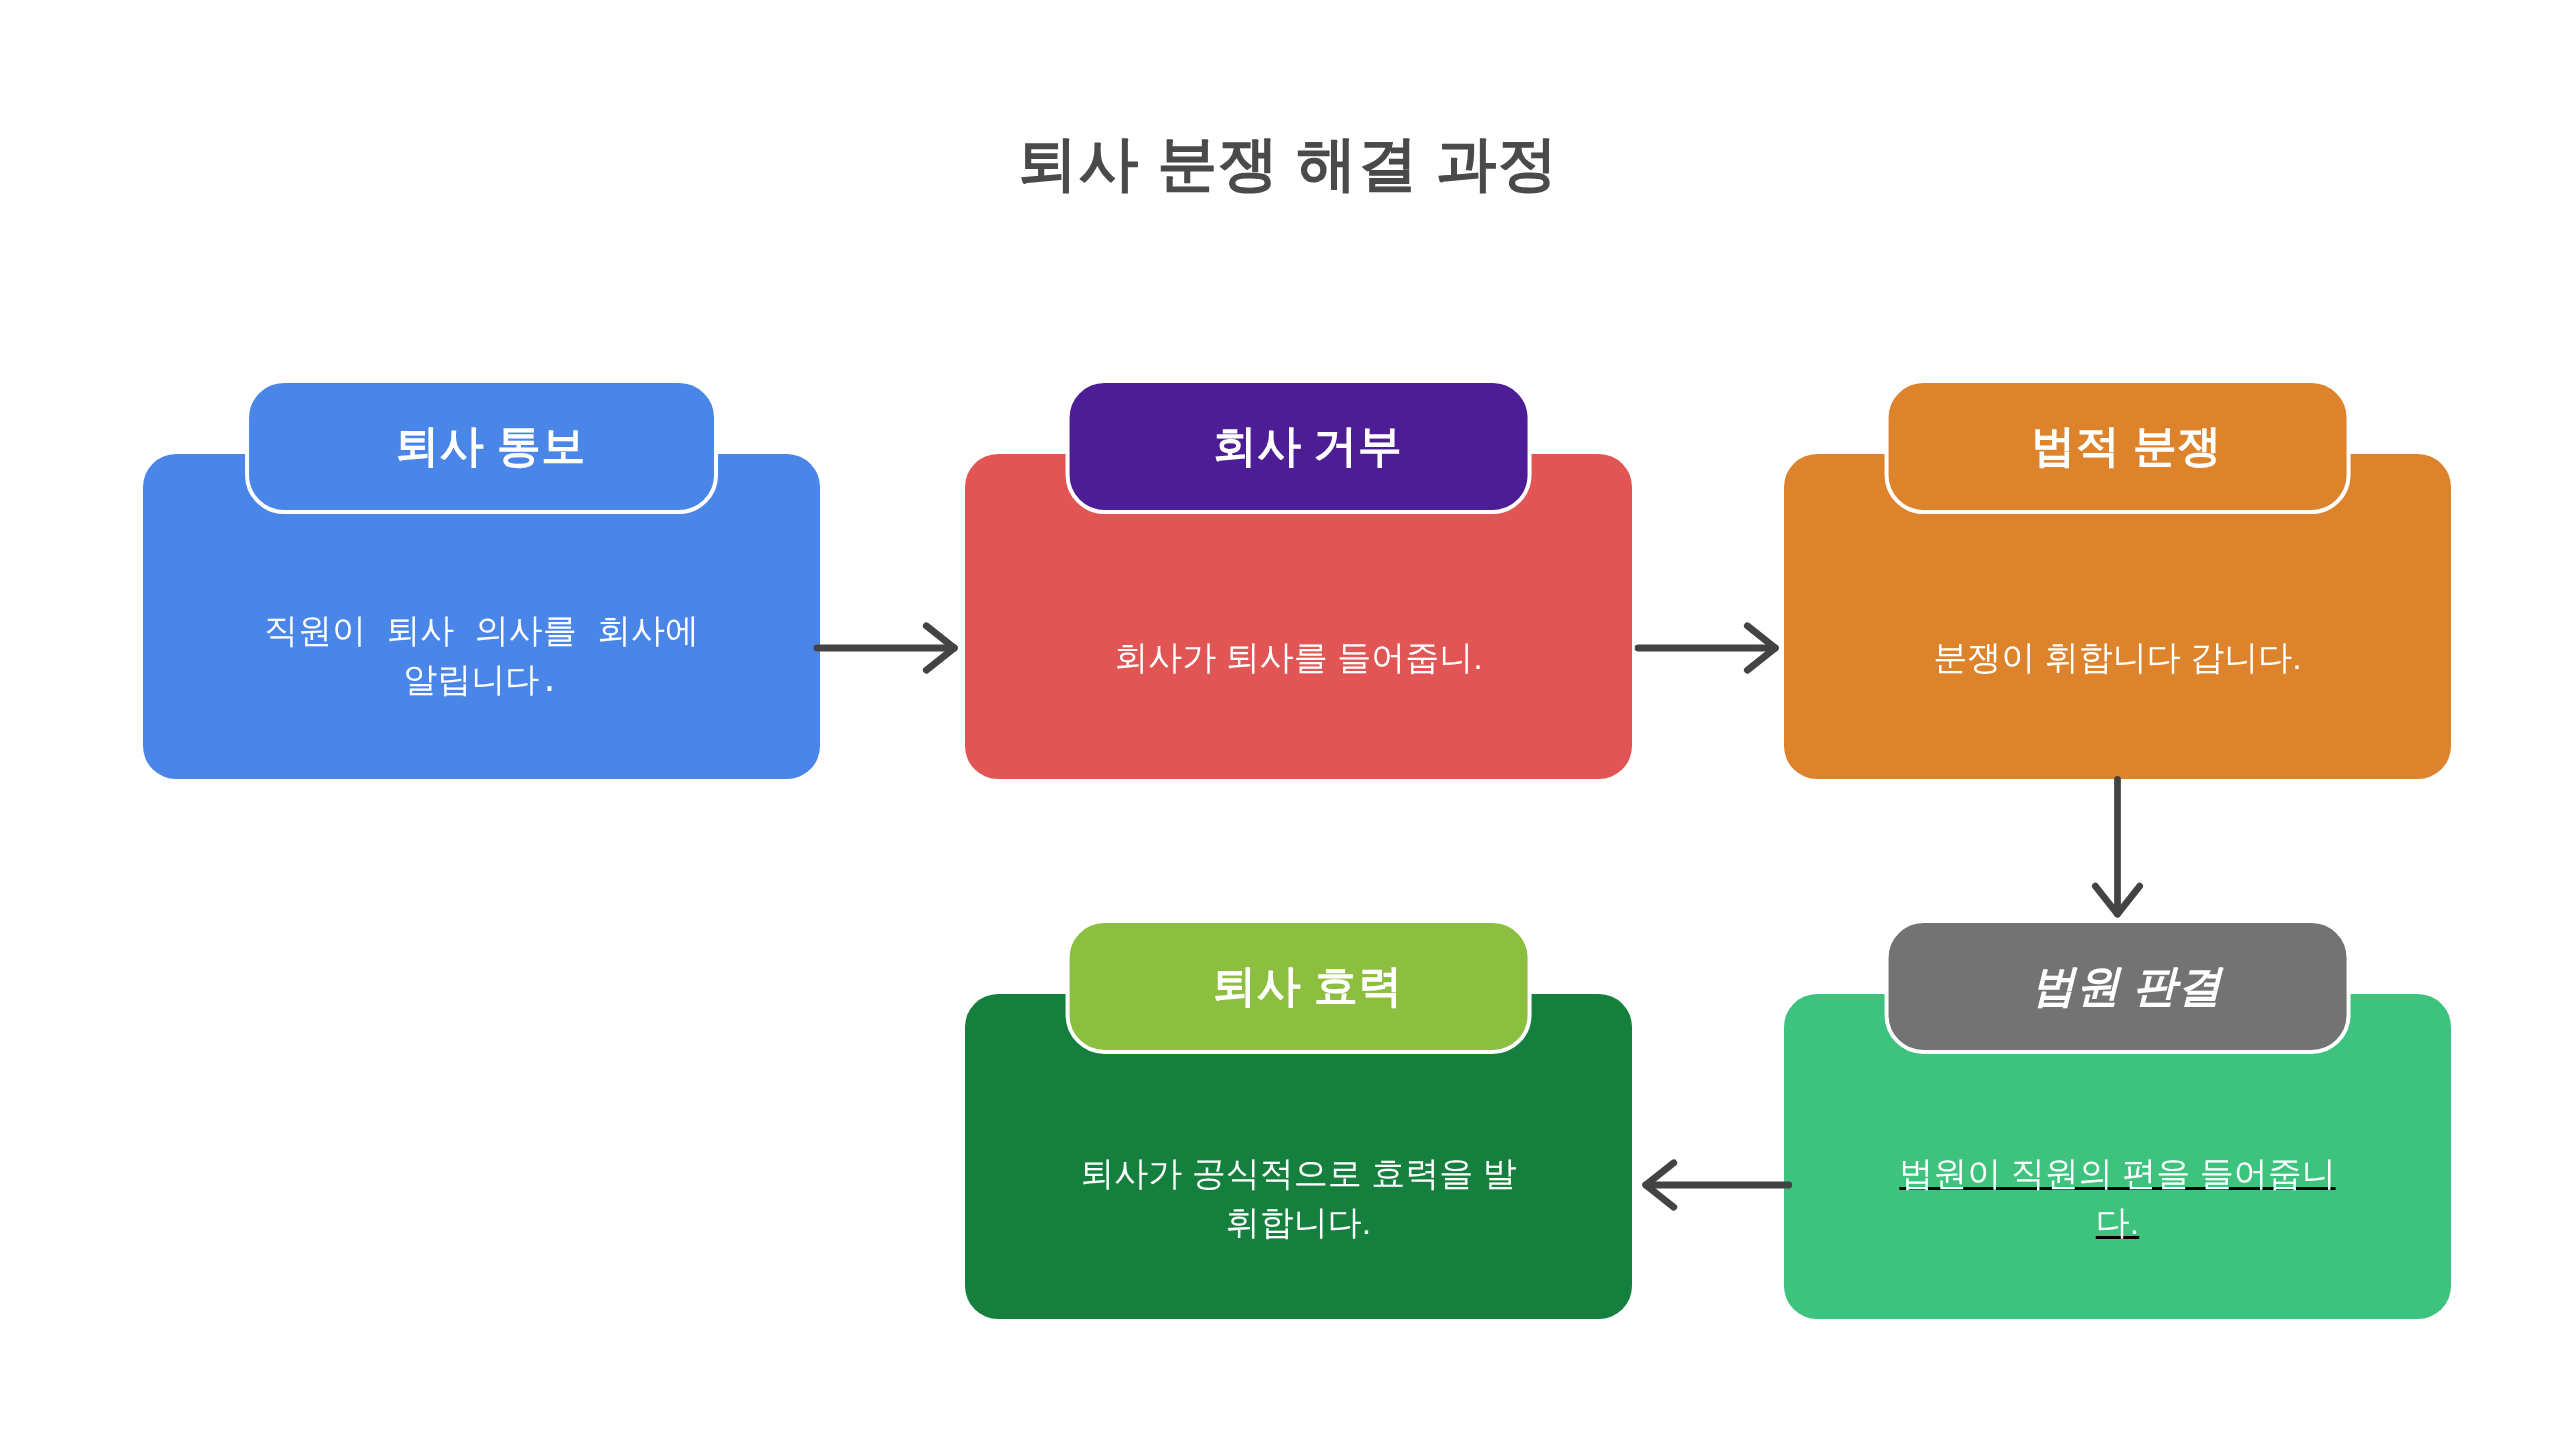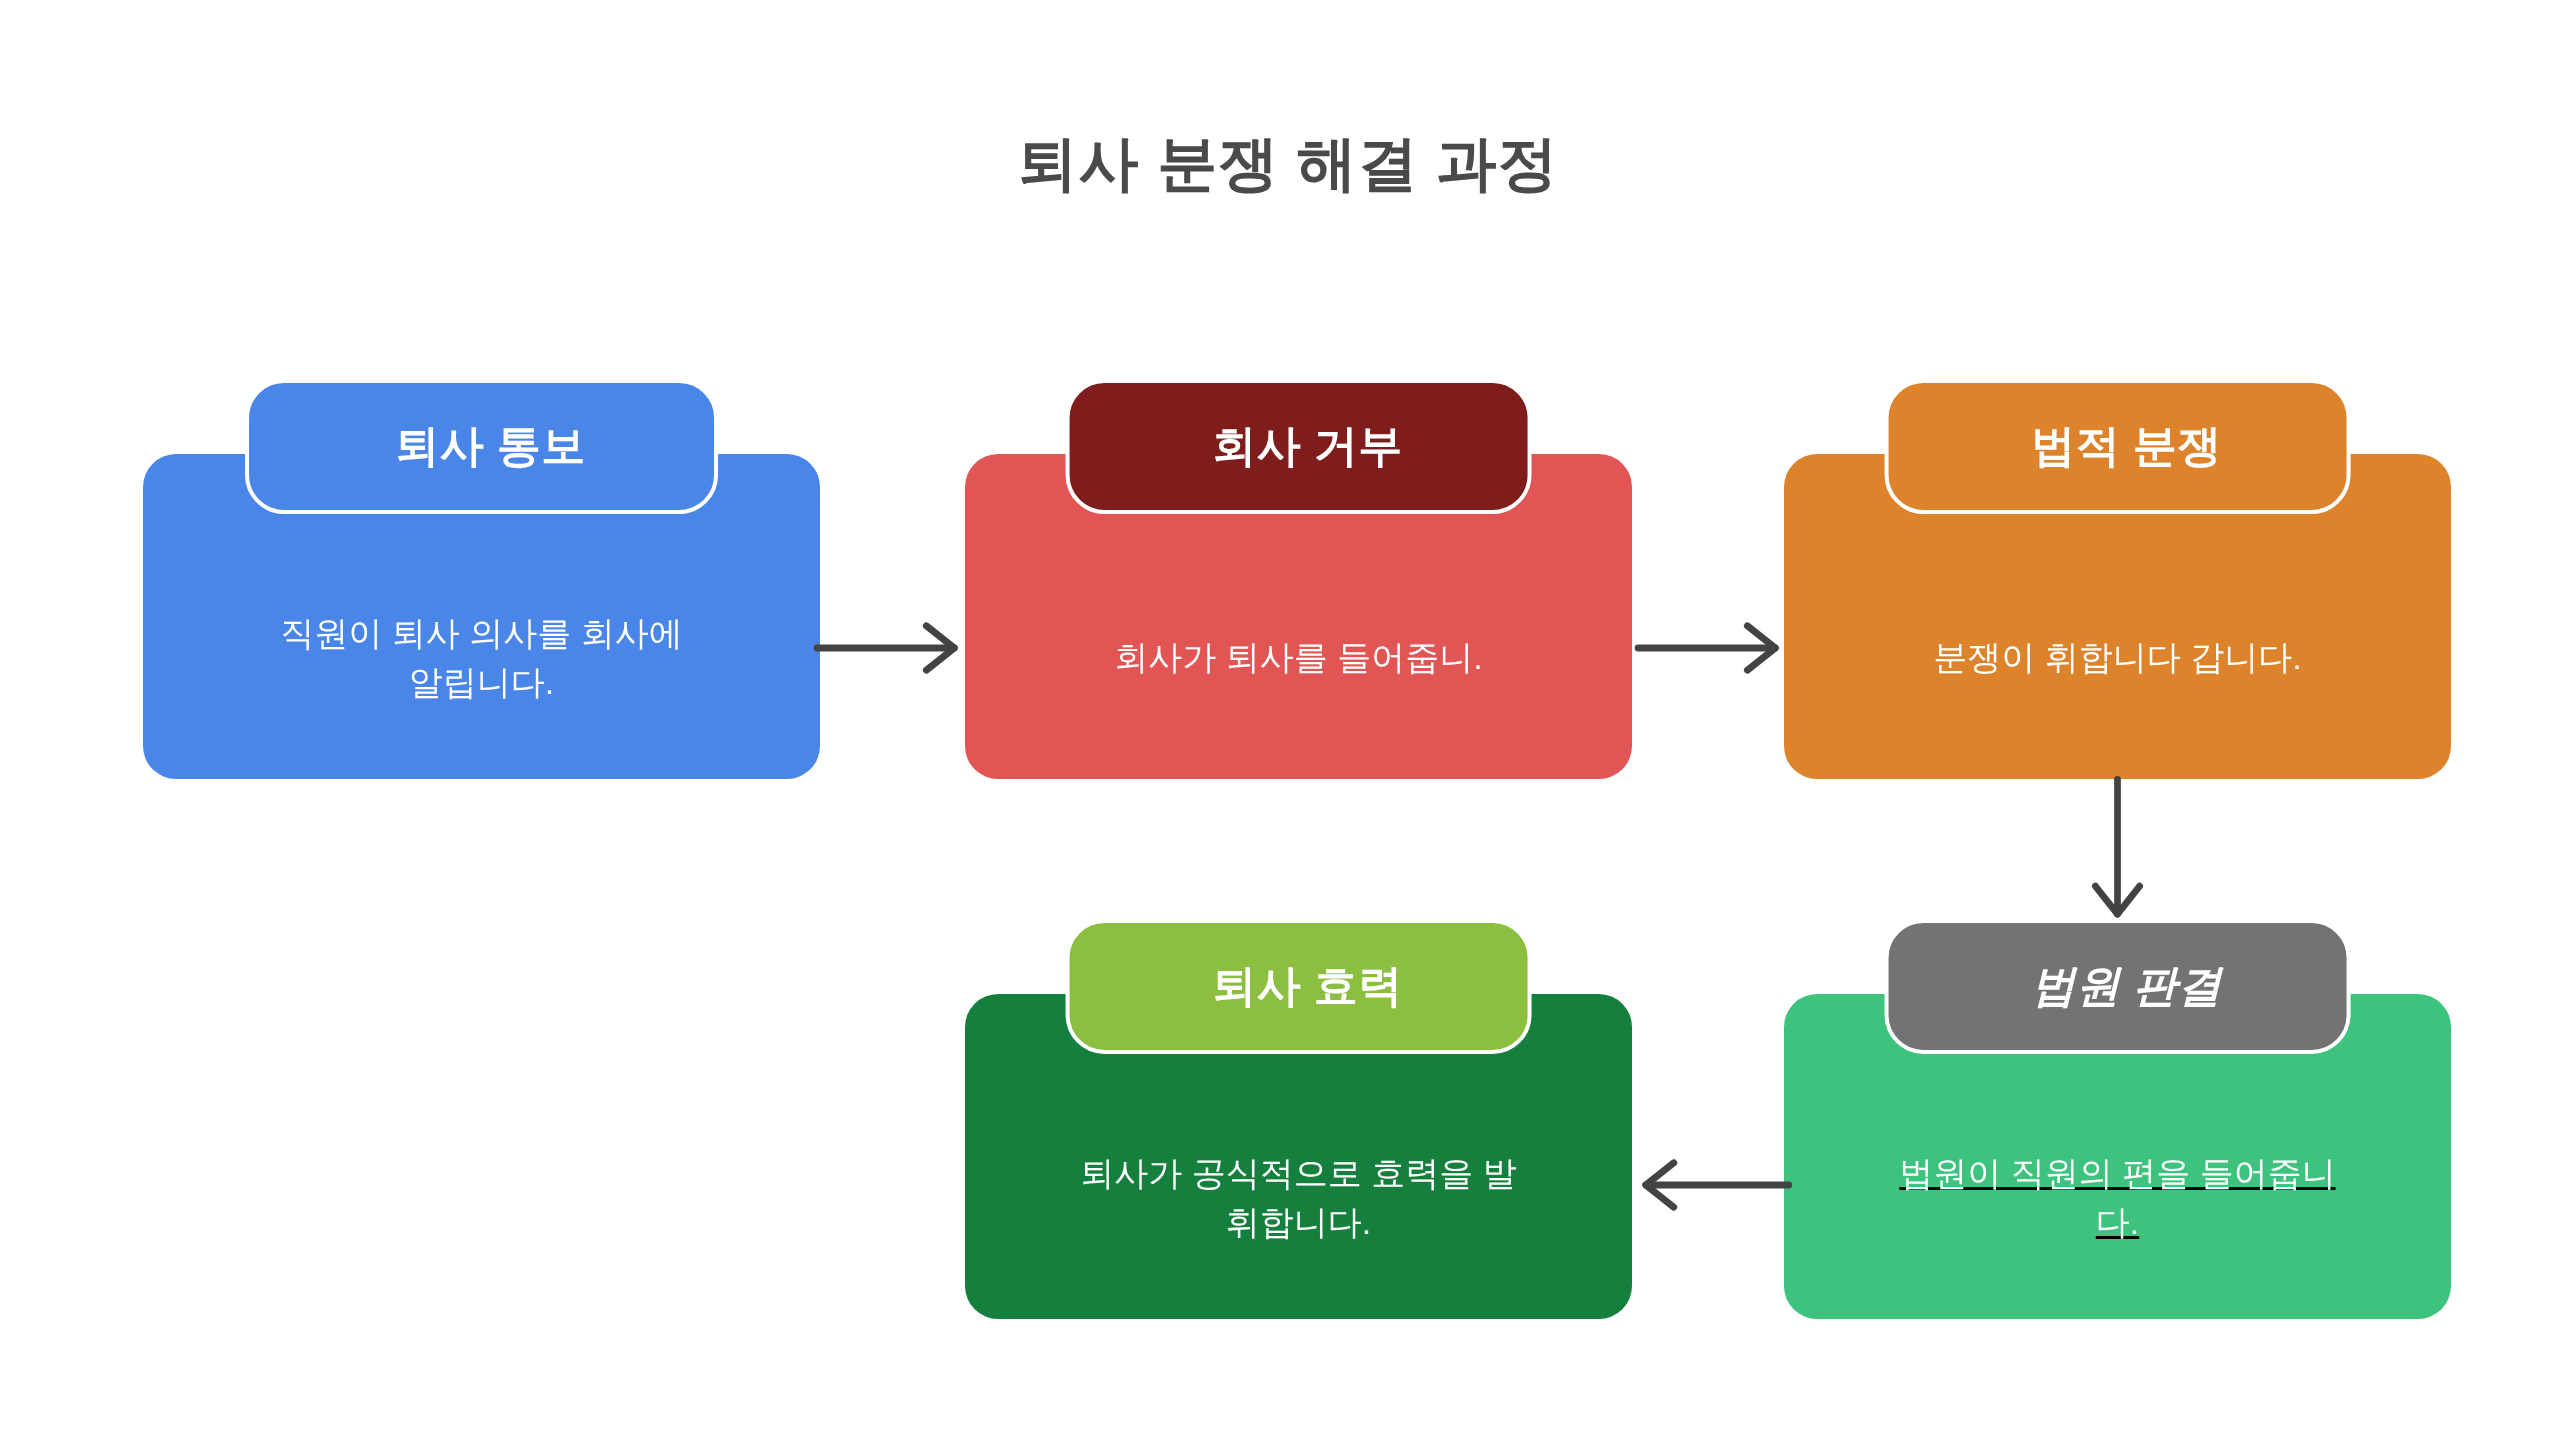--- a/index.html
+++ b/index.html
@@ -106,34 +106,34 @@
   #conn-3 { left: 1634px; top: 1156px; }
 </style>
 </head>
 <body>
 
 <div id="canvas">
 
   <div id="diagram-title">퇴사 분쟁 해결 과정</div>
 
   <div class="node" id="node-0">
-    <div class="node-body" style="background:#4a86e8;">
+    <div class="node-body" style="background:#4a86e8;font-family:Liberation Mono, monospace;">
       <div class="node-desc">직원이 퇴사 의사를 회사에
 알립니다.</div>
     </div>
     <div class="node-header" style="background:#4a86e8;">
       <span class="node-header-label">퇴사 통보</span>
     </div>
   </div>
 
   <div class="node" id="node-1">
     <div class="node-body" style="background:#e25555;">
       <div class="node-desc">회사가 퇴사를 들어줍니.</div>
     </div>
-    <div class="node-header" style="background:#7f1d1d;">
+    <div class="node-header" style="background:#4c1d95;font-family:Liberation Serif, serif;">
       <span class="node-header-label">회사 거부</span>
     </div>
   </div>
 
   <div class="node" id="node-2">
     <div class="node-body" style="background:#dd832c;">
       <div class="node-desc">분쟁이 휘합니다 갑니다.</div>
     </div>
     <div class="node-header" style="background:#dd832c;">
       <span class="node-header-label">법적 분쟁</span>

